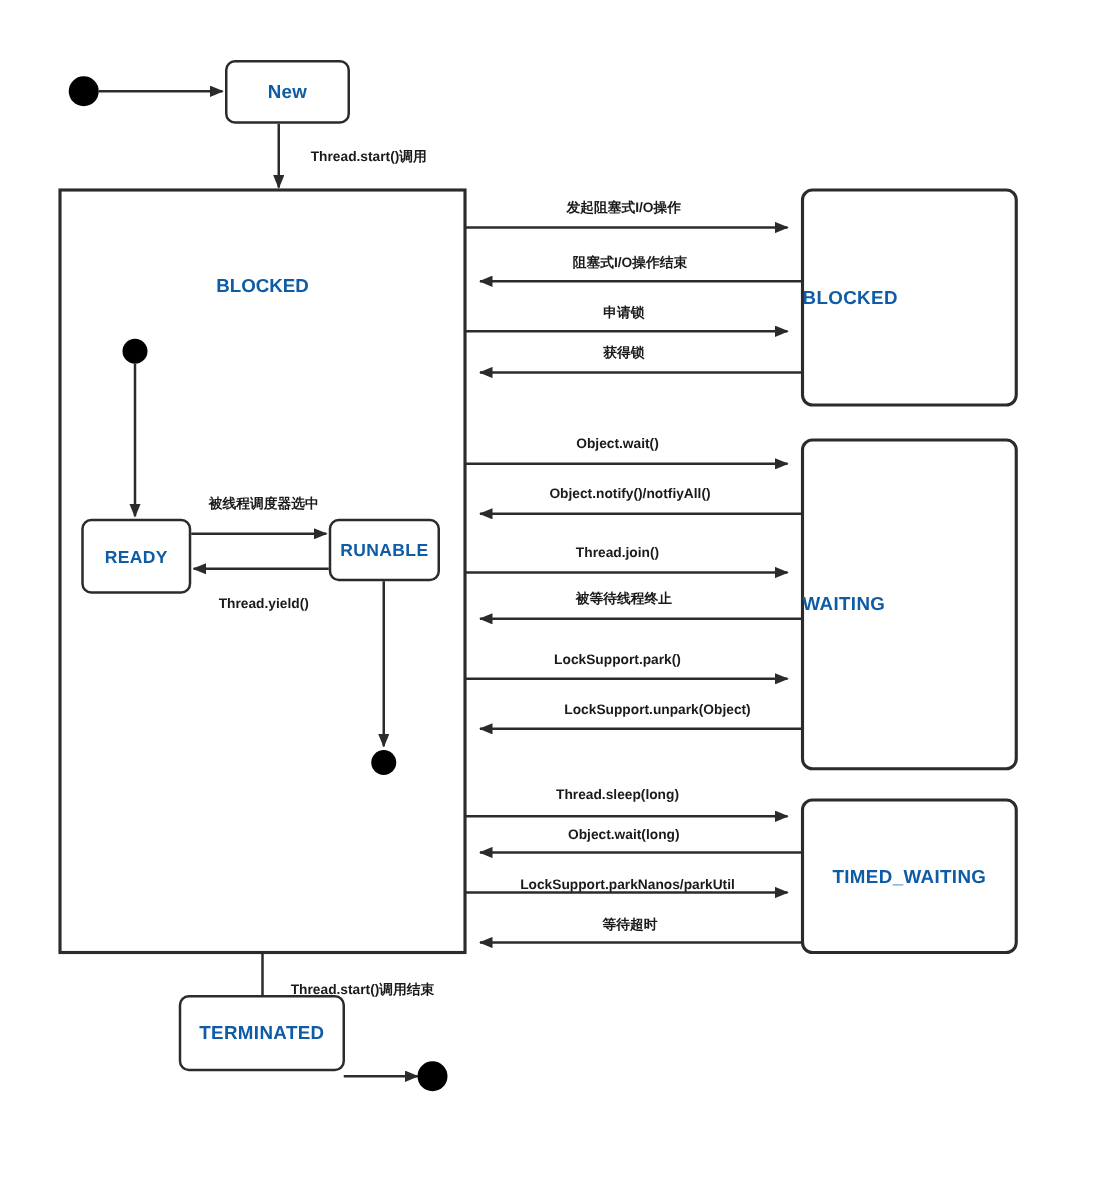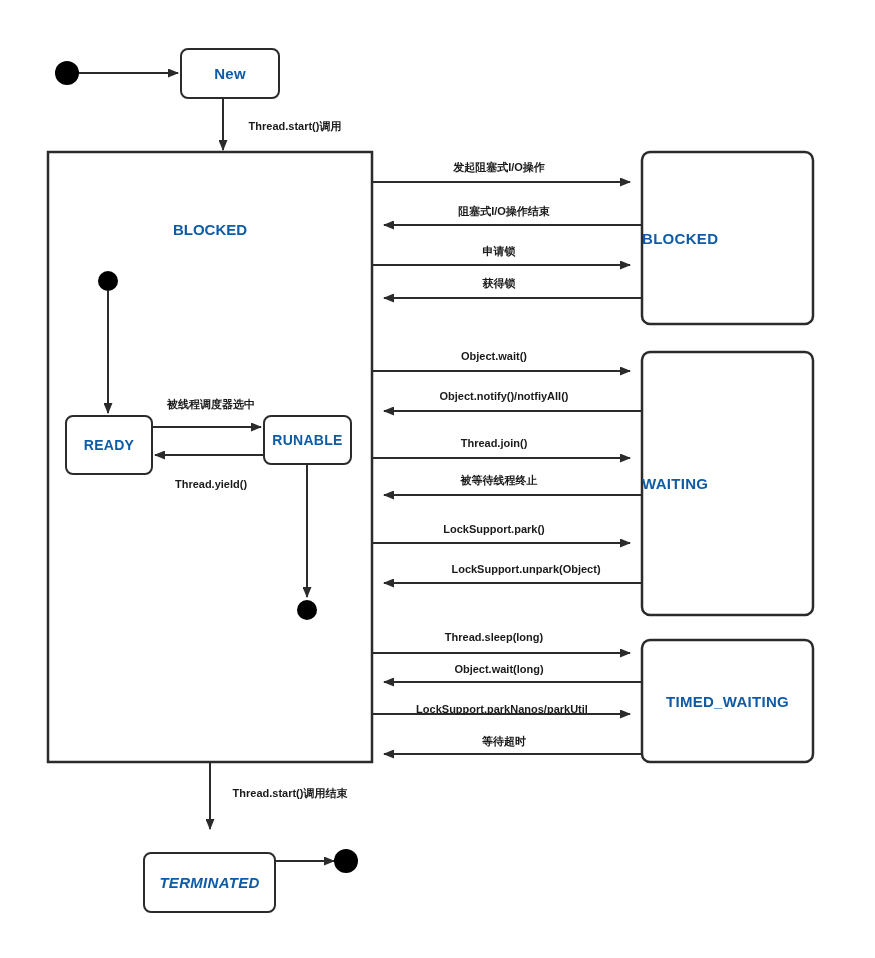--- a/index.html
+++ b/index.html
@@ -123,21 +123,21 @@
   <div class="runable-label" style="left:210px; top:229px;">BLOCKED</div>
 
   <div class="state-box rounded" style="left:65px; top:415px; width:88px; height:60px;">
     <span class="state-label small">READY</span>
   </div>
 
   <div class="state-box rounded" style="left:263px; top:415px; width:89px; height:50px;">
     <span class="state-label small">RUNABLE</span>
   </div>
 
-  <div class="state-box rounded" style="left:143px; top:852px; width:133px; height:61px;font-style:italic;">
+  <div class="state-box rounded" style="left:143px; top:796px; width:133px; height:61px;">
     <span class="state-label">TERMINATED</span>
   </div>
 
   <div style="position:absolute; left:642px; top:152px; width:171px; height:172px;
               display:flex; align-items:center; pointer-events:none;">
     <span class="state-label">BLOCKED</span>
   </div>
 
   <div style="position:absolute; left:642px; top:352px; width:171px; height:263px;
               display:flex; align-items:center; pointer-events:none;">

